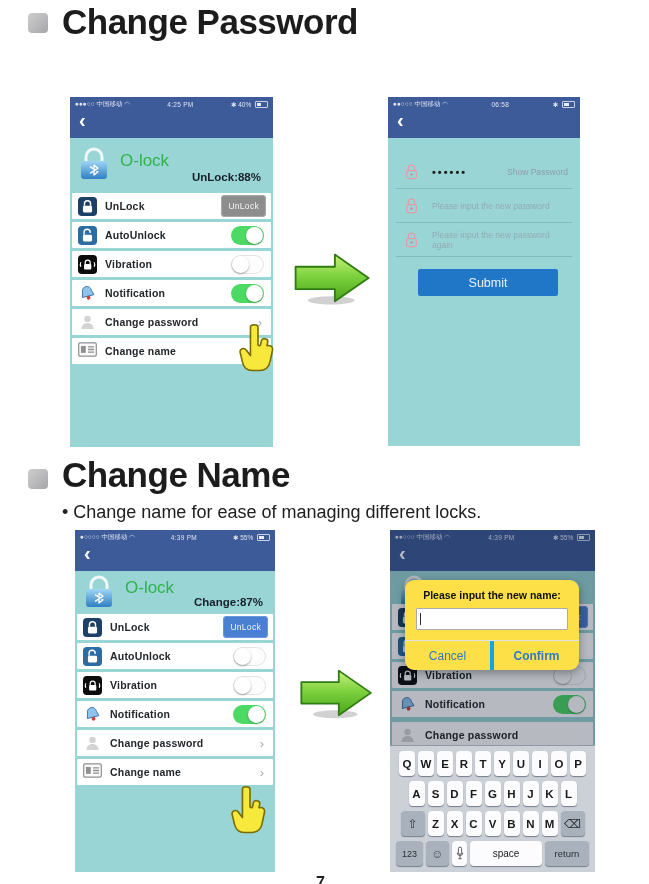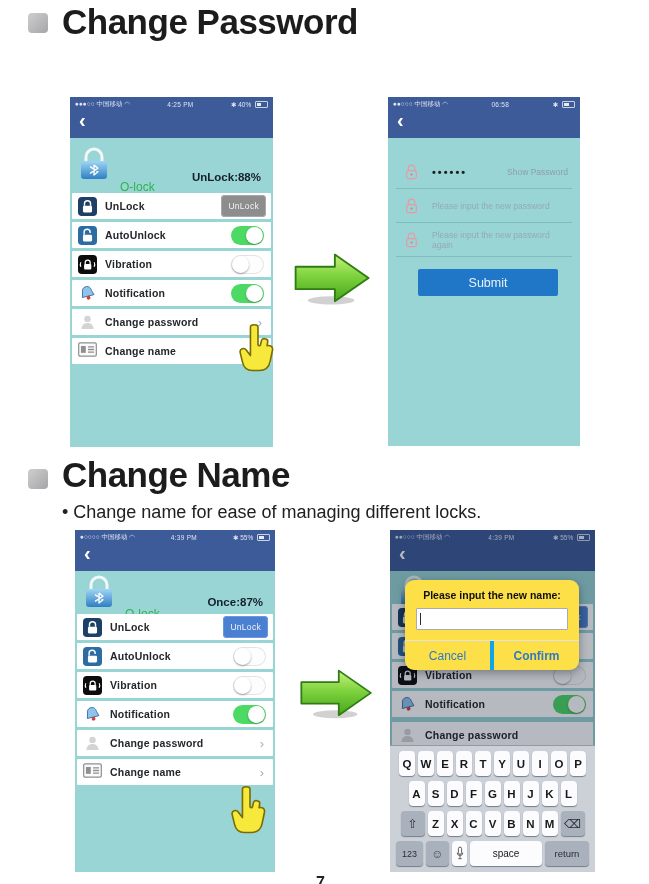--- a/index.html
+++ b/index.html
@@ -18,21 +18,21 @@
   .sb{position:absolute;left:0;top:0;right:0;height:15px;background:#3d5a99;color:#dfe5f2;
       display:flex;justify-content:space-between;align-items:center;padding:0 5px;font-size:6.5px;box-sizing:border-box;}
   .sb .c{letter-spacing:0.3px}
   .batt{display:inline-block;width:11px;height:5px;border:1px solid #c9d2e4;border-radius:1px;
         position:relative;vertical-align:middle;margin-left:2px;}
   .batt .bf{position:absolute;left:1px;top:1px;bottom:1px;background:#e6ecf6;}
   .nav{position:absolute;left:0;top:15px;right:0;height:26px;background:#3d5a99;}
   .back{position:absolute;left:9px;top:-3px;color:#fff;font-size:20px;font-weight:bold;cursor:pointer;}
   
   .bigicon{position:absolute;width:34px;height:36px;}
-  .devname{position:absolute;font-size:12px;color:#2eb44a;margin-top:29px;}
+  .devname{position:absolute;font-size:17px;color:#2eb44a;}
   .devpow{position:absolute;font-size:11.5px;font-weight:bold;color:#17202a;}
   
   .row{position:absolute;left:2px;right:2px;height:26px;background:#fff;display:flex;
        align-items:center;border-radius:1px;}
   .ricon{width:19px;height:19px;margin:0 8px 0 6px;flex:0 0 auto;display:flex;}
   .rlab{font-size:10.5px;font-weight:bold;color:#23272b;letter-spacing:0.2px;}
   .tog{margin-left:auto;margin-right:7px;width:33px;height:19px;border-radius:10px;position:relative;flex:0 0 auto;}
   .tog.on{background:#4cd964;}
   .tog.on::after{content:"";position:absolute;right:1px;top:1px;width:17px;height:17px;border-radius:50%;
                  background:#fff;box-shadow:0 1px 2px rgba(0,0,0,.3);}
@@ -274,21 +274,21 @@
         <stop offset="0" stop-color="#9fd6f4"></stop>
               <stop offset="1" stop-color="#2f7ec4"></stop>
             </linearGradient>
           </defs>
         <path d="M9 16 V11 a8 8 0 0 1 16 0 v5" fill="none" stroke="#f2f7f7" stroke-width="3"></path>
         <rect x="4" y="15" width="26" height="18" rx="3" fill="url(#bg2)"></rect>
         <path d="M17 19 v10 l4-3.2 -8-5.2 m0 6.8 l8-5.2 -4-3.2" stroke="#fff" stroke-width="1.3" fill="none" stroke-linejoin="round"></path>
         </svg>
     </span>
     <span class="devname" style="left:50px;top:48px;">O-lock</span>
-    <span class="devpow" style="right:12px;top:66px;">Once:87%</span>
+    <span class="devpow" style="right:12px;top:66px;">Change:87%</span>
 
     <div class="row" style="top:84px;">
       <span class="ricon">
         <svg viewBox="0 0 20 20" width="19" height="19">
             <rect width="20" height="20" rx="4" fill="#1d4066"></rect>
           <path d="M6.8 9.2 V7.2 a3.2 3.2 0 0 1 6.4 0 v2" fill="none" stroke="#fff" stroke-width="1.5"></path>
           <rect x="5.2" y="9.2" width="9.6" height="7" rx="1.2" fill="#fff"></rect>
           </svg>
         </span>
       <span class="rlab">UnLock</span>

